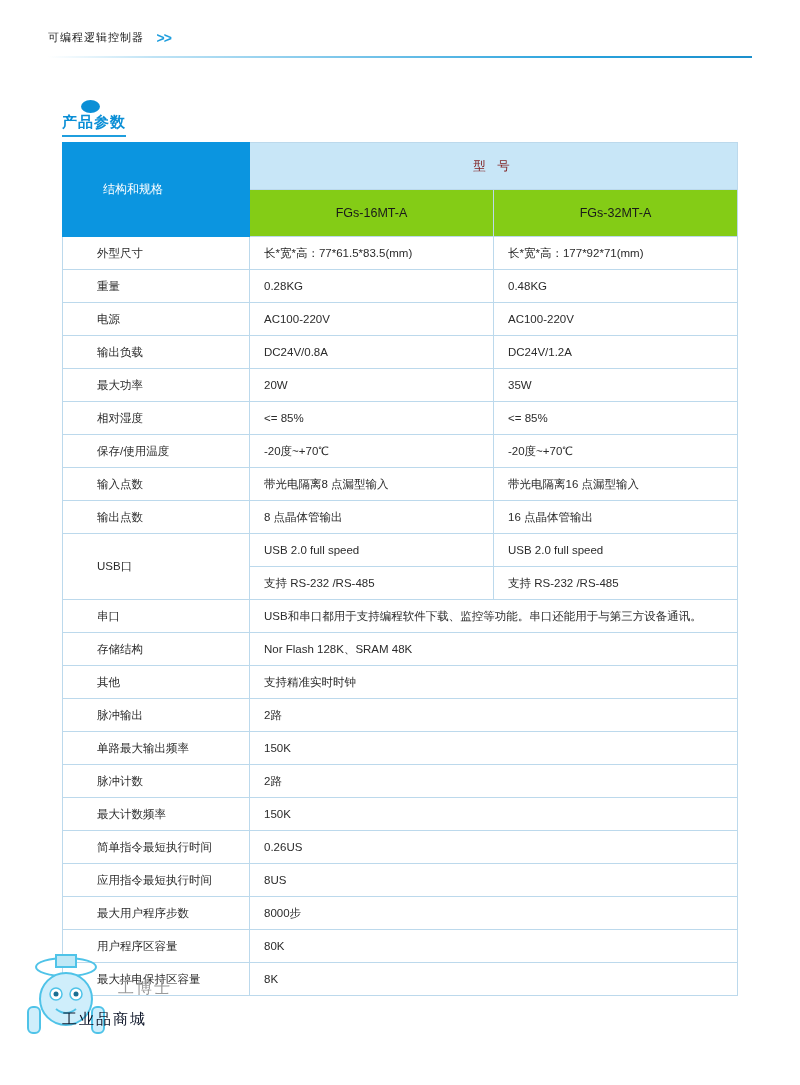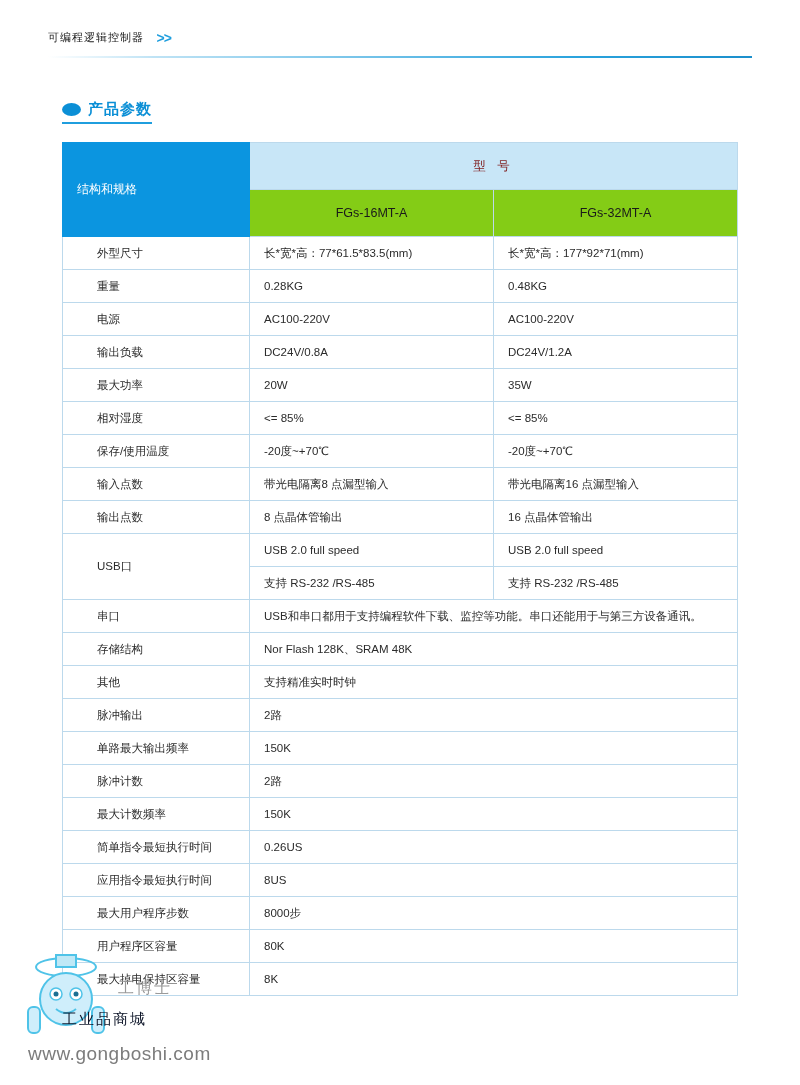--- a/index.html
+++ b/index.html
@@ -50,20 +50,21 @@
 
   
   .section-title-wrap {
     position: absolute;
     top: 100px;
     left: 62px;
     display: flex;
     align-items: center;
     border-bottom: 2px solid #1f9ede;
     padding-bottom: 3px;
+    flex-direction: column;
   }
   .section-dot {
     width: 19px;
     height: 13px;
     border-radius: 50%;
     background: #0b8fd6;
     margin-right: 7px;
     flex: none;
   }
   .section-title {
@@ -94,21 +95,21 @@
   .col-a      { width: 244px; }
   .col-b      { width: 244px; }
 
   td.head-struct {
     background: #0b95e0;
     color: #ffffff;
     font-size: 12px;
     height: 92px;
     vertical-align: middle;
     border: 1px solid #0b95e0;
-    padding-left: 14px;
+    padding-left: 40px;
   }
   td.head-model {
     background: #c8e6f7;
     color: #7f1d1d;
     font-size: 12.5px;
     text-align: center;
     height: 46px;
     letter-spacing: 4px;
   }
   td.head-sub {
@@ -308,14 +309,13 @@
     <circle cx="36" cy="45" r="6" fill="#ffffff" stroke="#4fc3e8" stroke-width="1.5"></circle>
     <circle cx="56" cy="45" r="6" fill="#ffffff" stroke="#4fc3e8" stroke-width="1.5"></circle>
     <circle cx="36" cy="45" r="2.5" fill="#1b6f93"></circle>
     <circle cx="56" cy="45" r="2.5" fill="#1b6f93"></circle>
     <path d="M36 60 Q46 68 56 60" fill="none" stroke="#4fc3e8" stroke-width="2"></path>
     <rect x="8" y="58" width="12" height="26" rx="5" fill="#cfeefb" stroke="#4fc3e8" stroke-width="2"></rect>
     <rect x="72" y="58" width="12" height="26" rx="5" fill="#cfeefb" stroke="#4fc3e8" stroke-width="2"></rect>
   </svg>
   <div class="wm-text1">工博士</div>
   <div class="wm-text2">工业品商城</div>
-  <div class="wm-url">www.gongboshi.com</div>
 </div>
 
 </body></html>

